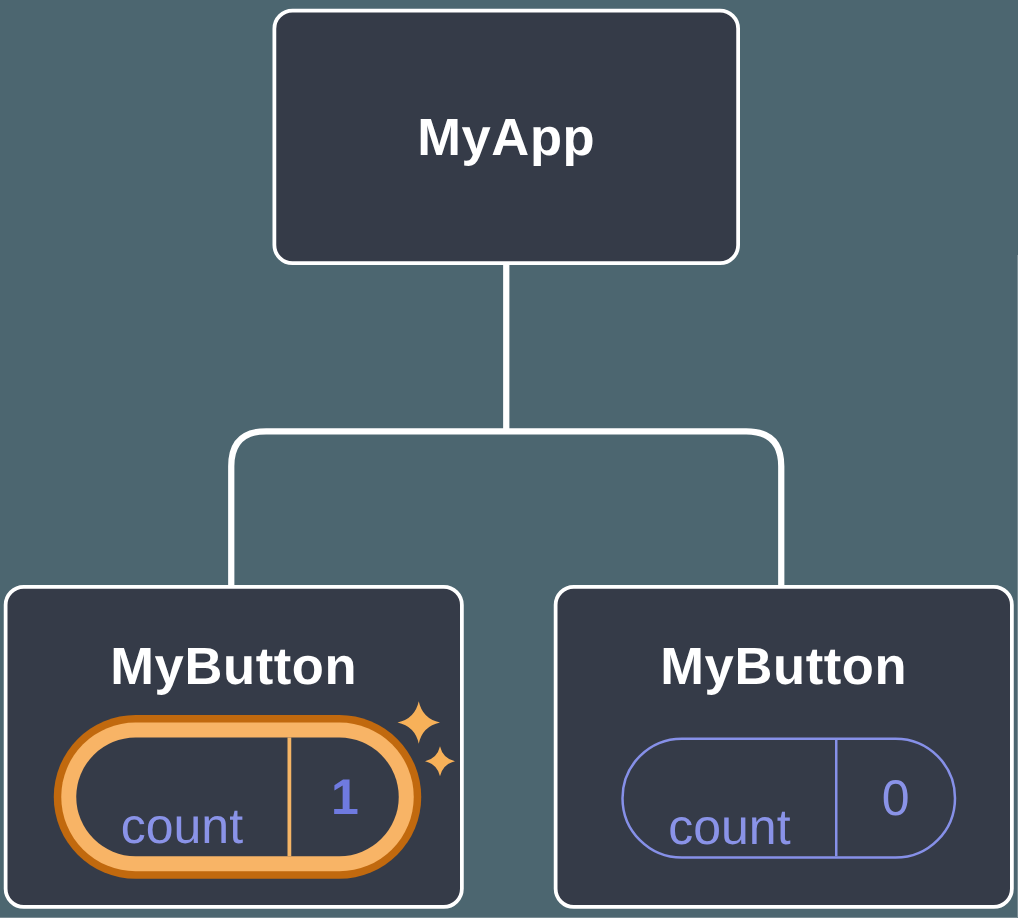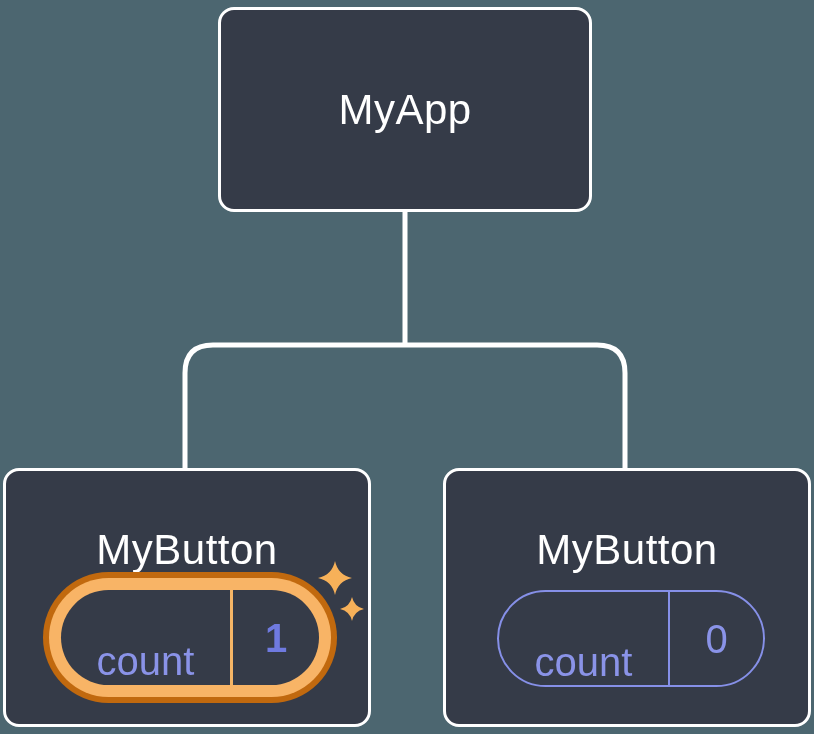--- a/index.html
+++ b/index.html
@@ -33,30 +33,30 @@
     height: 205px;
     display: flex;
     align-items: center;
     justify-content: center;
   }
   .node-child-left  { left: 3px;   top: 468px; width: 368px; height: 259px; }
   .node-child-right { left: 443px; top: 468px; width: 368px; height: 259px; }
   .node-title {
     color: #FFFFFF;
     font-size: 42px;
-    font-weight: 400;
+    font-weight: 700;
     line-height: 52px;
     letter-spacing: 0.5px;
     white-space: nowrap;
   }
   .child-title {
     position: absolute;
     left: 0;
     right: 0;
-    top: 53px;
+    top: 36px;
     text-align: center;
   }
   
   .pill {
     position: absolute;
     box-sizing: border-box;
     display: flex;
     align-items: stretch;
     border-radius: 999px;
     background: #353B48;

